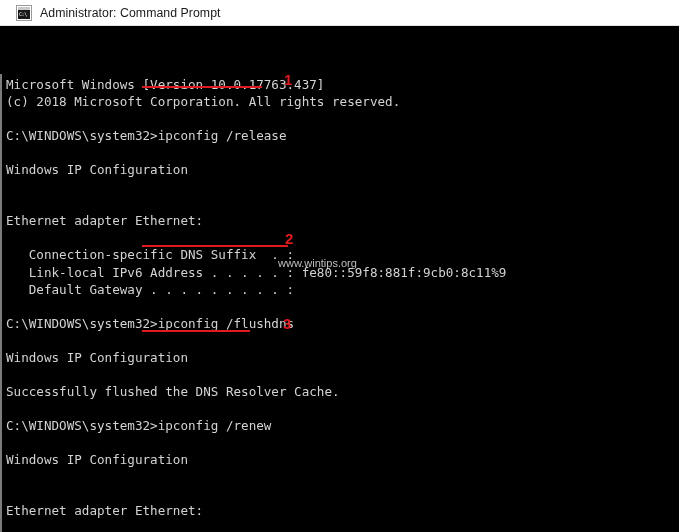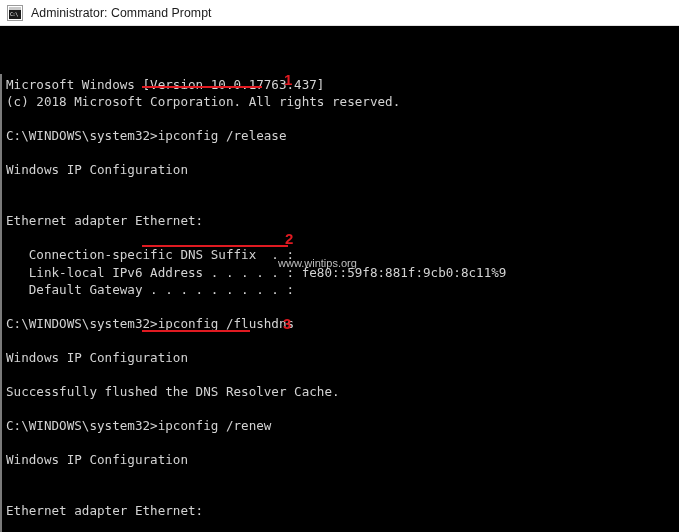--- a/index.html
+++ b/index.html
@@ -27,21 +27,21 @@
     position: absolute;
     left: 0;
     top: 0;
     width: 679px;
     height: 26px;
     background: #ffffff;
     border-bottom: 1px solid #e3e3e3;
     box-sizing: border-box;
     display: flex;
     align-items: center;
-    padding-left: 7px;
+    padding-left: 16px;
   }
   #titlebar-icon {
     width: 16px;
     height: 16px;
     flex: 0 0 16px;
     position: relative;
     background: #ffffff;
     border: 1px solid #9a9a9a;
     box-sizing: border-box;
     margin-right: 8px;

